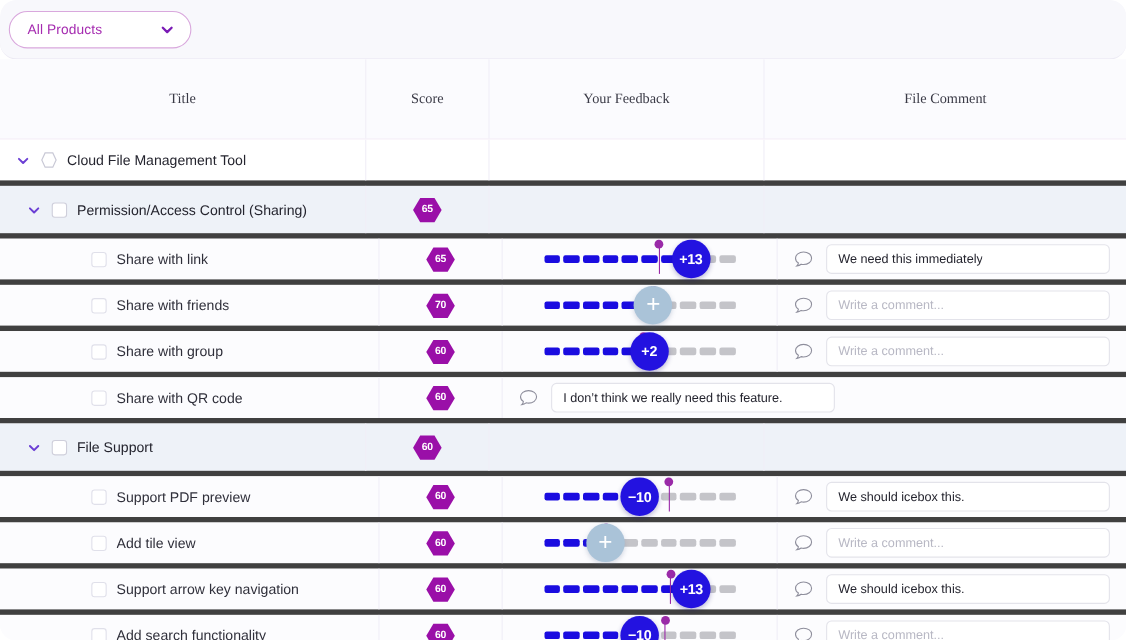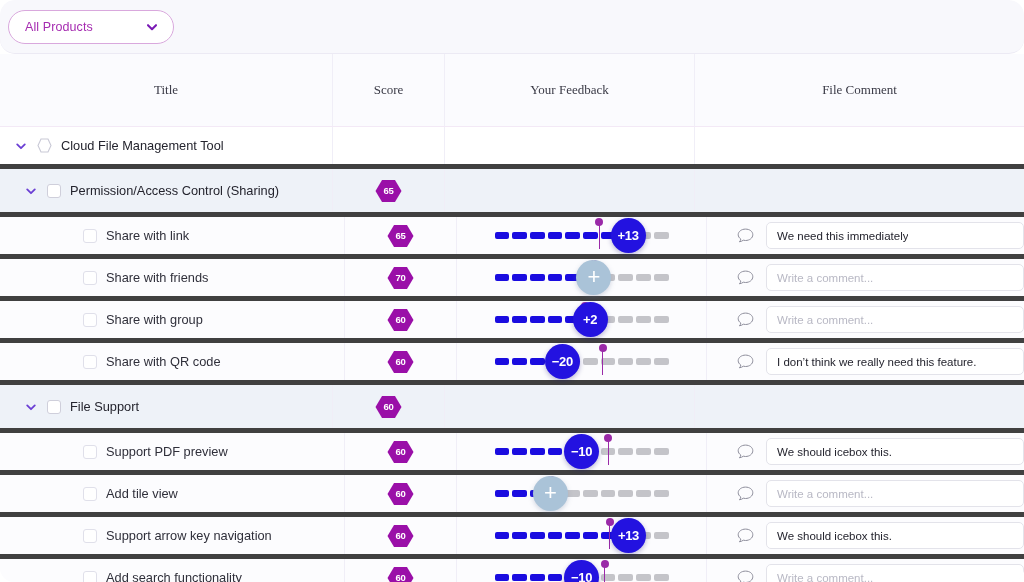--- a/index.html
+++ b/index.html
@@ -143,21 +143,21 @@
     font-size: 13px; font-weight: bold; color: #ffffff;
     letter-spacing: -.3px;
     background: #2312e0;
     box-shadow: 0 2px 5px rgba(30,20,120,.30);
     cursor: pointer;
   }
   .thumb.neutral { background: #aac3d8; box-shadow: 0 2px 5px rgba(100,120,150,.28); }
   .thumb .plus { font-size: 22px; font-weight: 300; line-height: 1; color: #ffffff; }
 
   
-  .cm-cell { padding-left: 15px; gap: 12px; justify-content: flex-end; }
+  .cm-cell { padding-left: 15px; gap: 12px; }
   .bubble { width: 17px; height: 15px; flex: 0 0 17px; display: block; cursor: pointer; }
   .cinput {
     width: 258px; height: 27px;
     border: 1px solid #e3e3ea;
     border-radius: 5px;
     background: #ffffff;
     display: flex; align-items: center;
     padding: 0 10px;
     cursor: text;
   }
@@ -366,43 +366,20 @@
           <span class="tlabel">Share with QR code</span>
         </div>
         <div class="cell col-score score-cell">
           <div class="hexbadge">
             <svg viewBox="0 0 27 24">
               <polygon points="7,1 20,1 26.5,12 20,23 7,23 0.5,12" fill="#9a0fa8"></polygon>
             </svg>
             <span>60</span>
           </div>
         </div>
-        <div class="cell col-feedback fb-cell">
-          <div class="slider">
-            <div class="track">
-              <div class="seg on"></div>
-              <div class="seg on"></div>
-              <div class="seg on"></div>
-              <div class="seg on"></div>
-              <div class="seg"></div>
-              <div class="seg"></div>
-              <div class="seg"></div>
-              <div class="seg"></div>
-              <div class="seg"></div>
-              <div class="seg"></div>
-            </div>
-            <div class="pin" style="left:107.88px">
-              <div class="stem"></div>
-              <div class="head"></div>
-            </div>
-            <div class="thumb" style="left:50.36px">
-              <span>−20</span>
-            </div>
-          </div>
-        </div>
         <div class="cell col-comment cm-cell">
           <span class="bubble"><svg viewBox="0 0 17 15">
               <path d="M8.5 1.1C4.4 1.1 1.2 3.6 1.2 6.7c0 1.7 1 3.3 2.6 4.3-.1 1-.6 2.1-1.4 2.8 1.5-.2 2.9-.8 3.9-1.6.7.2 1.4.3 2.2.3 4.1 0 7.3-2.5 7.3-5.8S12.6 1.1 8.5 1.1z" fill="none" stroke="#8e8e9c" stroke-width="1"></path>
             </svg></span>
           <div class="cinput">
             <span class="txt">I don’t think we really need this feature.</span>
           </div>
         </div>
       </div>
       <div class="row group">

